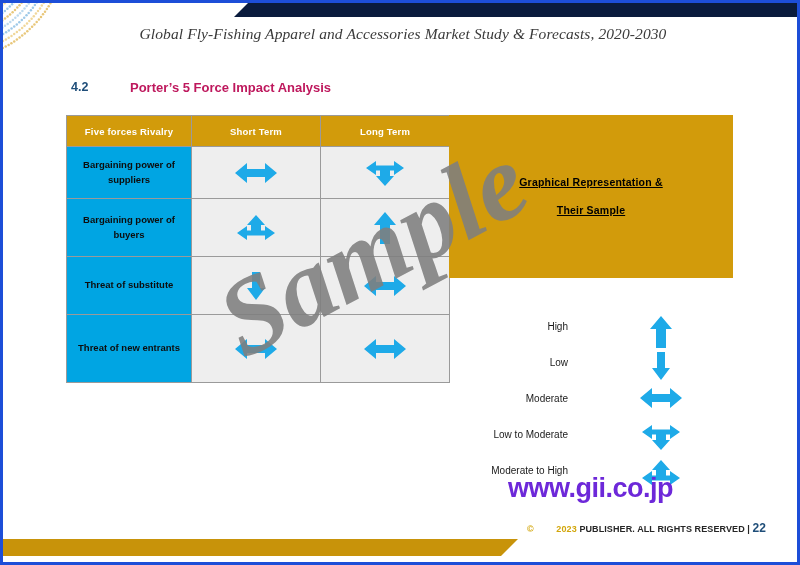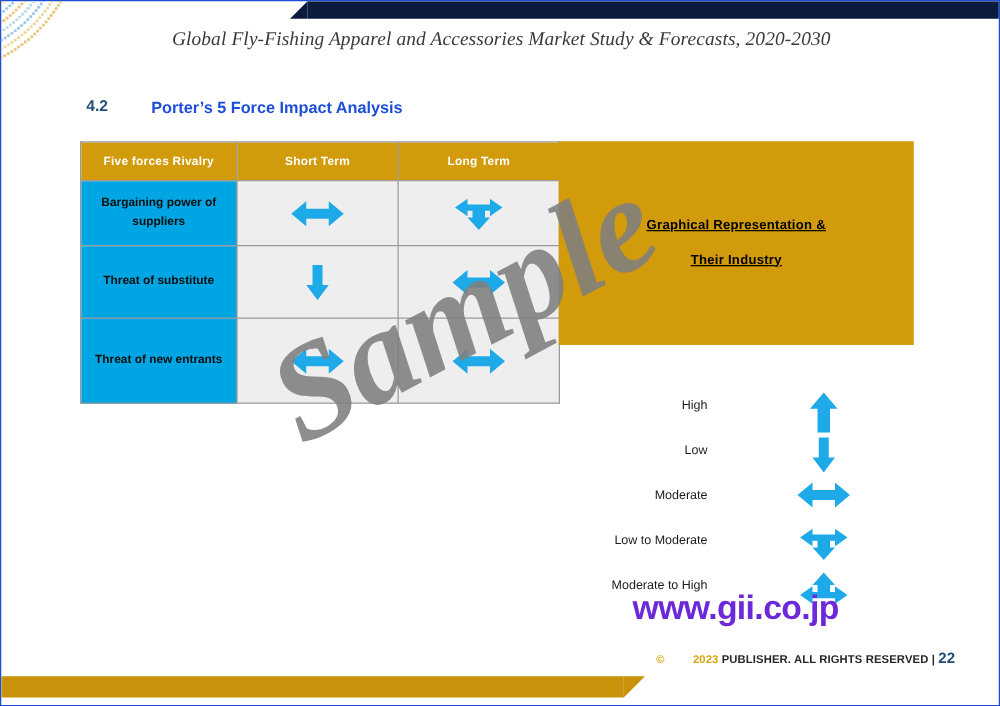--- a/index.html
+++ b/index.html
@@ -1,36 +1,36 @@
 <!DOCTYPE html>
 <html><head>
 <meta charset="utf-8">
 <style>
   html,body{margin:0;padding:0;background:#888;}
   body{font-family:"Liberation Sans",sans-serif;}
   .page{position:relative;width:800px;height:565px;background:#ffffff;overflow:hidden;
-        border:1px solid #1d4ed8;box-sizing:border-box;}
+        border:3px solid #1d4ed8;box-sizing:border-box;}
 
   
   .navy-bar{position:absolute;top:0;left:245px;width:555px;height:14px;background:#0a1b3d;}
   .navy-bar:before{content:"";position:absolute;left:-14px;top:0;width:0;height:0;
       border-style:solid;border-width:0 0 14px 14px;border-color:transparent transparent #0a1b3d transparent;}
 
   
   .arcs{position:absolute;left:-72px;top:-78px;width:240px;height:240px;}
   .arcs svg{display:block;}
 
   
   .doc-title{position:absolute;left:0;top:22px;width:800px;text-align:center;
       font-family:"Liberation Serif",serif;font-style:italic;font-size:15.5px;color:#3a3a3a;
       letter-spacing:.1px;}
 
   
   .sec-num{position:absolute;left:68px;top:77px;font-size:12.5px;font-weight:bold;color:#1f4e79;}
-  .sec-title{position:absolute;left:120px;top:77px;font-size:13px;font-weight:bold;color:#1d4ed8;}
+  .sec-title{position:absolute;left:127px;top:77px;font-size:13px;font-weight:bold;color:#be185d;}
 
   
   .ptable{position:absolute;left:63px;top:112px;width:383px;
       border-collapse:collapse;table-layout:fixed;}
   .ptable th,.ptable td{border:1px solid #9a9a9a;padding:0;}
   .ptable thead th{background:#d29b0b;color:#ffffff;font-size:9.5px;font-weight:bold;
       height:30px;text-align:center;letter-spacing:.2px;}
   .col-a{width:125px;}
   .col-b{width:129px;}
   .col-c{width:129px;}
@@ -608,20 +608,30 @@
       <tr class="r1">
         <td class="rowlabel">Bargaining power of suppliers</td>
         <td class="cell"><span><svg class="arrow-svg" width="44" height="22" viewBox="0 0 44 22">
                 <path fill="#1eaae8" d="M1 11 L13 1 L13 7 L31 7 L31 1 L43 11 L31 21 L31 15 L13 15 L13 21 Z"></path>
               </svg></span></td>
         <td class="cell"><span><svg class="arrow-svg" width="40" height="28" viewBox="0 0 40 28">
                 <path fill="#1eaae8" d="M1 9 L11 2 L11 6.5 L29 6.5 L29 2 L39 9 L29 16 L29 11.5 L11 11.5 L11 16 Z"></path>
                 <path fill="#1eaae8" d="M15 11 L25 11 L25 17 L29 17 L20 27 L11 17 L15 17 Z"></path>
               </svg></span></td>
       </tr>
+      <tr class="r2">
+        <td class="rowlabel">Bargaining power of buyers</td>
+        <td class="cell"><span><svg class="arrow-svg" width="40" height="28" viewBox="0 0 40 28">
+                <path fill="#1eaae8" d="M1 19 L11 12 L11 16.5 L29 16.5 L29 12 L39 19 L29 26 L29 21.5 L11 21.5 L11 26 Z"></path>
+                <path fill="#1eaae8" d="M20 1 L29 11 L25 11 L25 17 L15 17 L15 11 L11 11 Z"></path>
+              </svg></span></td>
+        <td class="cell"><span><svg class="arrow-svg" width="26" height="34" viewBox="0 0 26 34">
+                <path fill="#1eaae8" d="M13 1 L24 14 L18 14 L18 33 L8 33 L8 14 L2 14 Z"></path>
+              </svg></span></td>
+      </tr>
       <tr class="r3">
         <td class="rowlabel">Threat of substitute</td>
         <td class="cell"><span><svg class="arrow-svg" width="22" height="30" viewBox="0 0 22 30">
                 <path fill="#1eaae8" d="M11 29 L20 17 L15 17 L15 1 L7 1 L7 17 L2 17 Z"></path>
               </svg></span></td>
         <td class="cell"><span><svg class="arrow-svg" width="44" height="22" viewBox="0 0 44 22">
                 <path fill="#1eaae8" d="M1 11 L13 1 L13 7 L31 7 L31 1 L43 11 L31 21 L31 15 L13 15 L13 21 Z"></path>
               </svg></span></td>
       </tr>
       <tr class="r4">
@@ -631,21 +641,21 @@
               </svg></span></td>
         <td class="cell"><span><svg class="arrow-svg" width="44" height="22" viewBox="0 0 44 22">
                 <path fill="#1eaae8" d="M1 11 L13 1 L13 7 L31 7 L31 1 L43 11 L31 21 L31 15 L13 15 L13 21 Z"></path>
               </svg></span></td>
       </tr>
     </tbody>
   </table>
 
   <div class="legend-panel">
     <div class="lp-line">Graphical Representation &amp;</div>
-    <div class="lp-line">Their Industry</div>
+    <div class="lp-line">Their Sample</div>
   </div>
 
   <div class="legend-list">
     <div class="legend-row">
       <span class="lbl">High</span>
       <span class="sym">
           <svg class="arrow-svg" width="26" height="34" viewBox="0 0 26 34">
             <path fill="#1eaae8" d="M13 1 L24 14 L18 14 L18 33 L8 33 L8 14 L2 14 Z"></path>
           </svg>
         </span>

